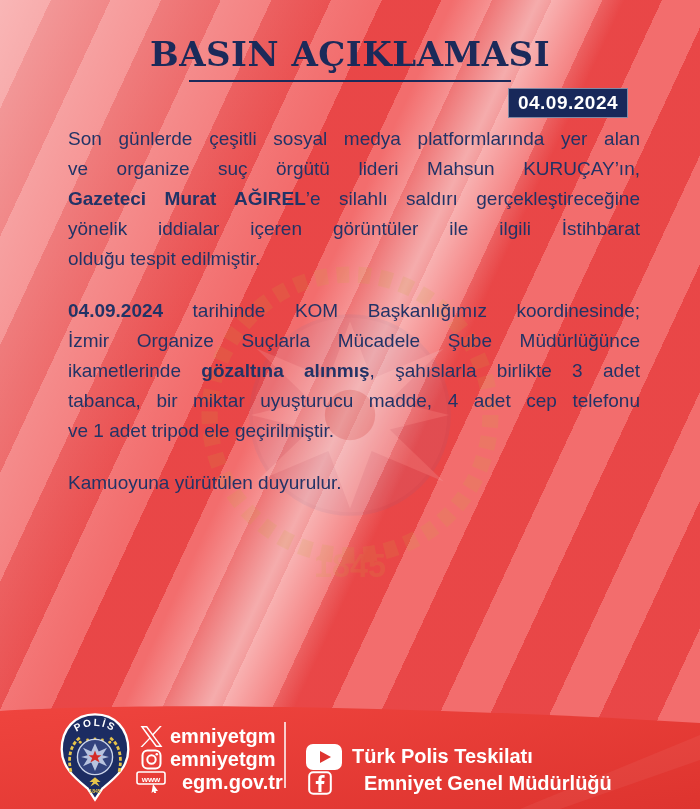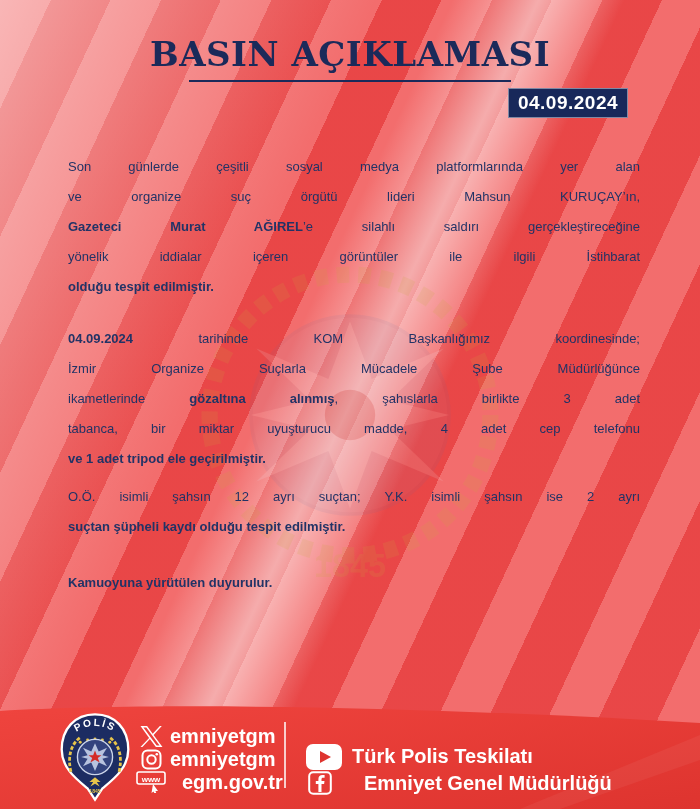--- a/index.html
+++ b/index.html
@@ -16,28 +16,28 @@
          font-size:34px;color:#1b2a5a;letter-spacing:.5px;}
   .title-underline{width:322px;height:2px;background:#1b2a5a;margin:6px auto 0;}
   .date-badge{position:absolute;top:88px;left:508px;width:120px;height:30px;
       background:#18285a;border:1px solid rgba(255,255,255,.45);box-sizing:border-box;
       color:#fff;font-weight:700;font-size:19px;display:flex;align-items:center;
       justify-content:center;letter-spacing:.5px;}
   
   .watermark{position:absolute;left:170px;top:235px;width:360px;height:360px;
       opacity:.15;pointer-events:none;}
   
-  .body-text{position:absolute;left:68px;top:152px;width:572px;color:#223366;
-      font-size:13px;}
+  .body-text{position:absolute;left:68px;top:124px;width:572px;color:#223366;
+      font-size:19px;}
   .para{margin:0 0 22px 0;}
-  .para:nth-child(2){margin-bottom:8px;}
+  .para:nth-child(2){margin-bottom:22px;}
   .para:nth-child(3){margin-bottom:26px;}
   .line{height:30px;line-height:30px;text-align:justify;text-align-last:justify;
         white-space:nowrap;}
-  .line.last{text-align-last:auto;white-space:normal;font-weight:bold;}
+  .line.last{text-align-last:auto;white-space:normal;}
   .b{font-weight:700;}
   
   .footer{position:absolute;left:0;top:700px;width:700px;height:109px;}
   .footer svg.curve{position:absolute;inset:0;}
   .f-item{position:absolute;color:#fff;font-family:Liberation Sans, sans-serif;
           font-weight:700;font-size:20px;white-space:nowrap;}
   .f-icon{position:absolute;}
   .divider{position:absolute;left:284px;top:22px;width:2px;height:66px;
            background:rgba(255,255,255,.75);}
   .emblem{position:absolute;left:58px;top:12px;width:74px;height:90px;}
@@ -71,24 +71,20 @@
         <div class="line"><span class="b">Gazeteci Murat AĞIREL</span><span>’e silahlı saldırı gerçekleştireceğine</span></div>
         <div class="line"><span>yönelik iddialar içeren görüntüler ile ilgili İstihbarat</span></div>
         <div class="line last"><span>olduğu tespit edilmiştir.</span></div>
       </div>
       <div class="para">
         <div class="line"><span class="b">04.09.2024</span><span> tarihinde KOM Başkanlığımız koordinesinde;</span></div>
         <div class="line"><span>İzmir Organize Suçlarla Mücadele Şube Müdürlüğünce</span></div>
         <div class="line"><span>ikametlerinde </span><span class="b">gözaltına alınmış</span><span>, şahıslarla birlikte 3 adet</span></div>
         <div class="line"><span>tabanca, bir miktar uyuşturucu madde, 4 adet cep telefonu</span></div>
         <div class="line last"><span>ve 1 adet tripod ele geçirilmiştir.</span></div>
-      </div>
-      <div class="para">
-        <div class="line"><span>O.Ö. isimli şahsın 12 ayrı suçtan; Y.K. isimli şahsın ise 2 ayrı</span></div>
-        <div class="line last"><span>suçtan şüpheli kaydı olduğu tespit edilmiştir.</span></div>
       </div>
       <div class="para">
         <div class="line last"><span>Kamuoyuna yürütülen duyurulur.</span></div>
       </div>
     </div>
 
   <div class="footer">
     <svg class="curve" width="700" height="109" viewBox="0 0 700 109" preserveAspectRatio="none">
       <defs>
         <linearGradient id="redg" x1="0" y1="0" x2="1" y2="1">

